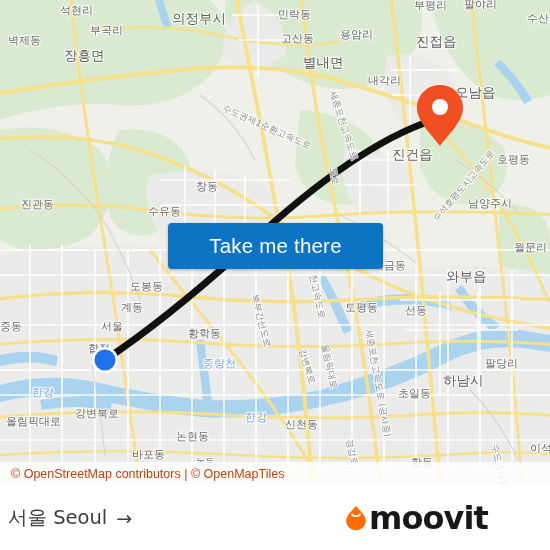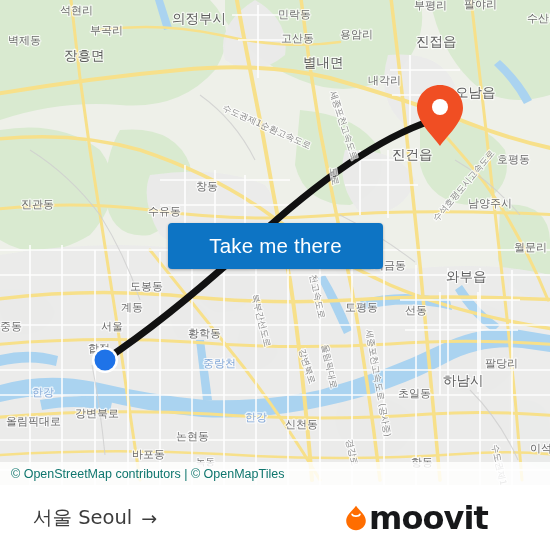--- a/index.html
+++ b/index.html
@@ -18,35 +18,35 @@
           stroke:rgba(255,255,255,.75);stroke-width:2.4px;stroke-linejoin:round;}
   .mlabel.big{font-size:13.5px;fill:#5d5d5d;}
   .mlabel.sm{font-size:9.5px;}
   .mlabel.water{fill:#7fa5d6;}
   .mlabel.road{fill:#8a8a8a;font-size:9px;}
 
   
   #attrib{position:absolute;left:0;top:462px;width:550px;height:23px;
           background:rgba(255,255,255,.82);
           display:flex;align-items:center;}
-  #attrib span{font-size:12.5px;color:#0f766e;padding-left:11px;
+  #attrib span{font-size:12.5px;color:#c2410c;padding-left:11px;
           font-family:"Liberation Sans",sans-serif;}
 
   
   #cta{position:absolute;left:168px;top:223px;width:215px;height:46px;
        background:#0d74c4;border-radius:4px;border:0;cursor:pointer;
        box-shadow:0 1px 3px rgba(0,0,0,.28);
        display:flex;align-items:center;justify-content:center;padding:16px;}
   #cta span{color:#fff;font-size:20.5px;letter-spacing:.2px;
        font-family:"Liberation Sans",sans-serif;}
 
   
   #footer{position:absolute;left:0;top:485px;width:506px;height:65px;
           background:#fff;display:flex;align-items:center;
-          justify-content:space-between;padding:0 18px 0 33px;
+          justify-content:space-between;padding:0 18px 0 8px;
           box-sizing:border-box;}
   #route-title{display:flex;align-items:center;gap:9px;
           font-size:19.5px;color:#3c3c3c;white-space:nowrap;
           font-family:"DejaVu Sans","Liberation Sans",sans-serif;}
   #route-title .arrow{font-size:19px;color:#3c3c3c;}
   #brand{display:flex;align-items:center;gap:2px;}
   #brand .word{font-size:32px;font-weight:bold;color:#17181a;
           letter-spacing:-.9px;font-family:"DejaVu Sans","Liberation Sans",sans-serif;}
 </style>
 </head>

